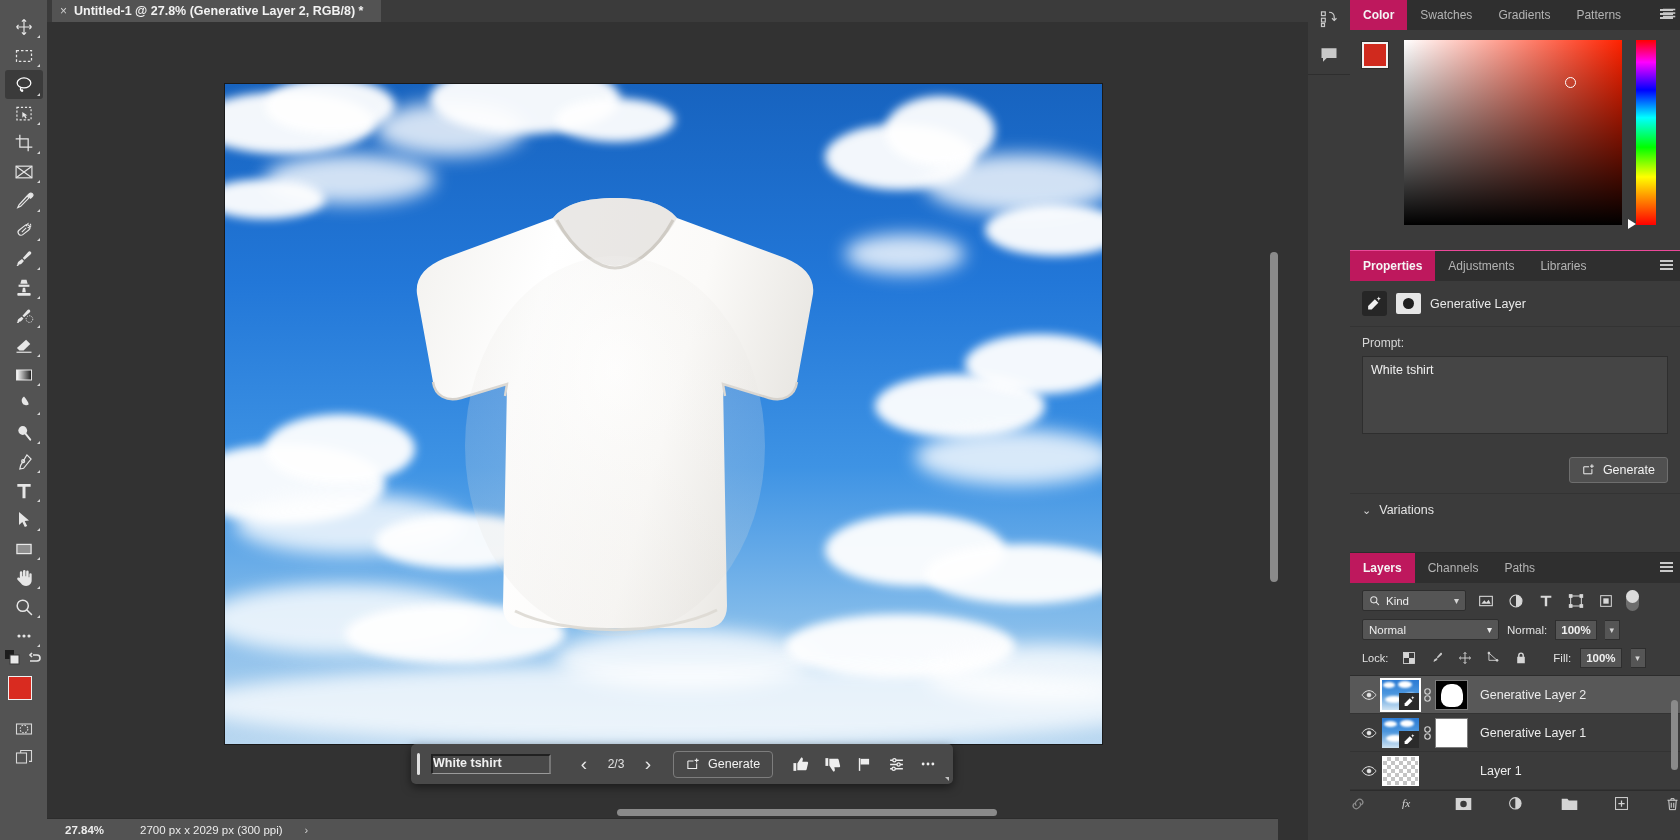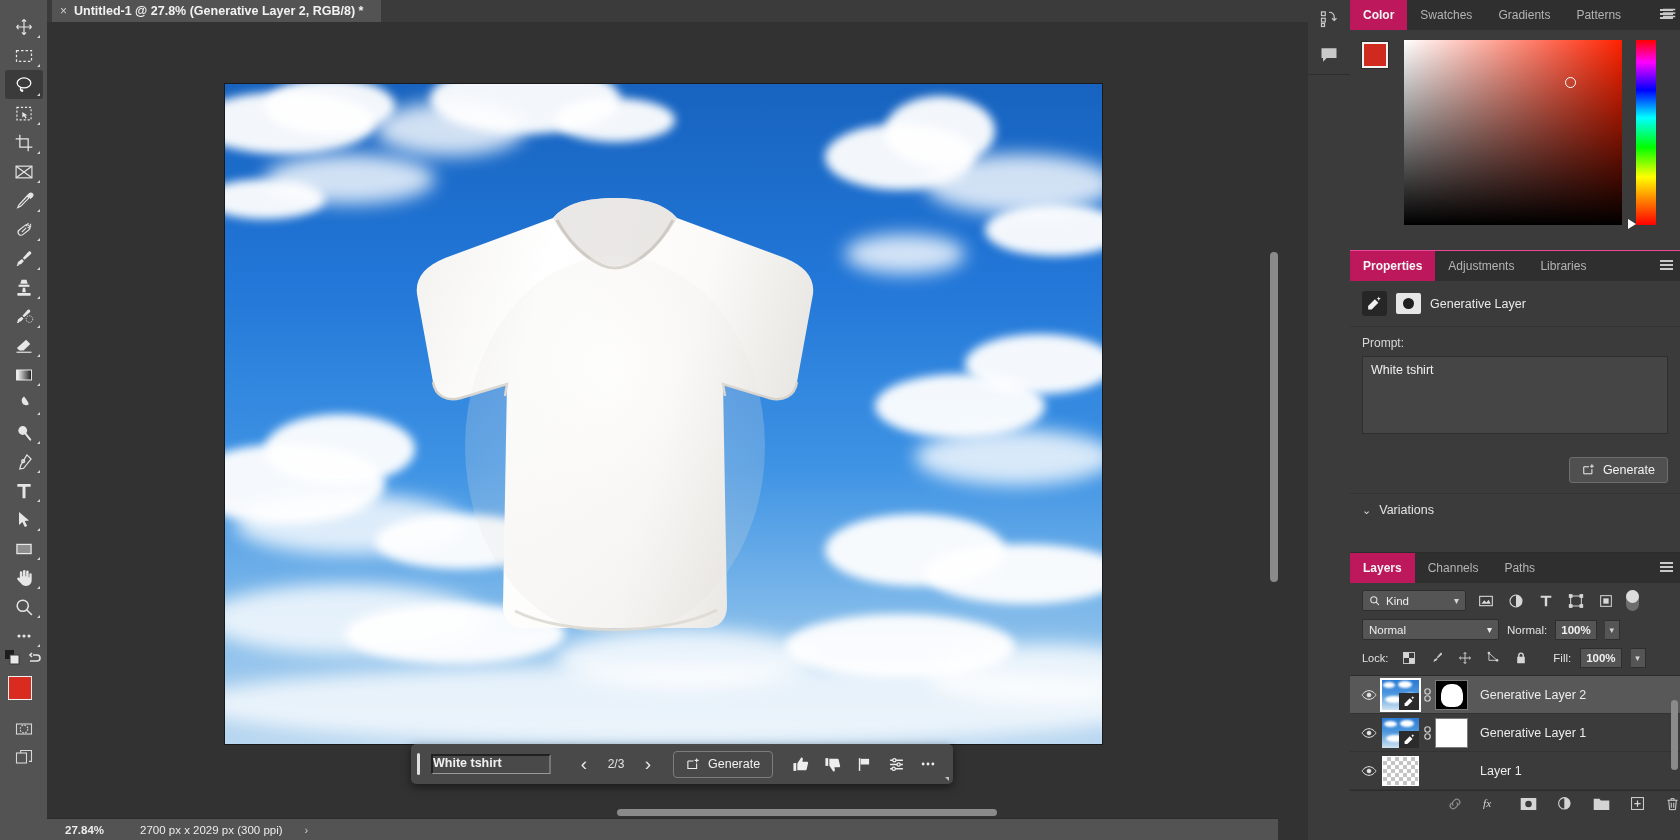--- a/index.html
+++ b/index.html
@@ -204,21 +204,21 @@
      background-image: linear-gradient(45deg,#c4c4c4 25%,transparent 25%,transparent 75%,#c4c4c4 75%),
                        linear-gradient(45deg,#c4c4c4 25%,#fff 25%,#fff 75%,#c4c4c4 75%);
      background-size: 8px 8px; background-position: 0 0, 4px 4px; }
   .linkico { width: 16px; display: flex; align-items: center; justify-content: center; color: #cfcfcf; font-size: 11px; }
   .lmask { width: 33px; height: 30px; flex: 0 0 33px; background: #000; position: relative; border: 1px solid #7b7b7b; }
   .lmask.white { background: #fff; }
   .lmask .shape { position: absolute; left: 5px; top: 3px; width: 22px; height: 23px; background: #fff;
      border-radius: 44% 44% 38% 38% / 46% 46% 34% 34%; }
   .lname { color: #ececec; font-size: 12.5px; padding-left: 12px; }
 
-  .layerbottom { display: flex; align-items: center; justify-content: flex-end; gap: 20px;
+  .layerbottom { display: flex; align-items: center; justify-content: space-between; gap: 20px;
     height: 26px; background: #3b3b3b; border-top: 1px solid #2c2c2c; }
   .lb-ico { color: #d4d4d4; display: flex; align-items: center; justify-content: center; cursor: pointer; }
   .lb-ico.dim { color: #8d8d8d; }
   .panel-scroll { position: absolute; right: 2px; width: 7px; background: #8a8a8a; border-radius: 4px; }
 </style>
 </head>
 <body>
 
 <div class="app">
 

